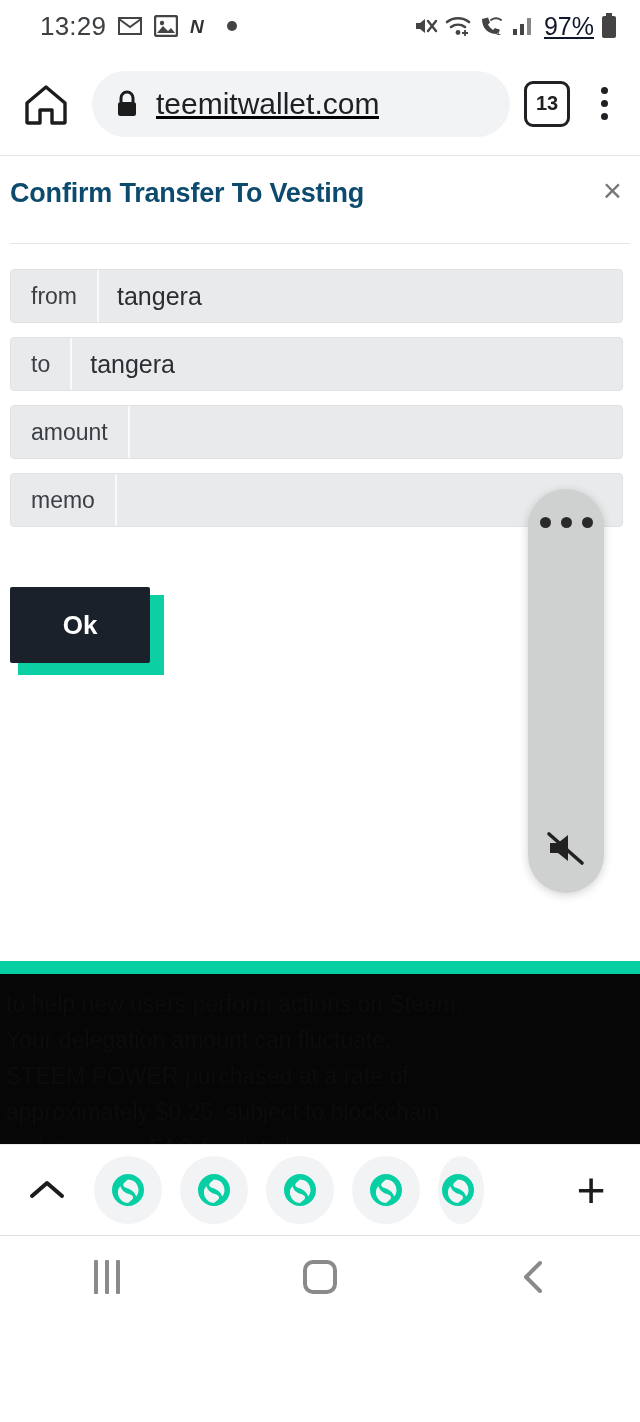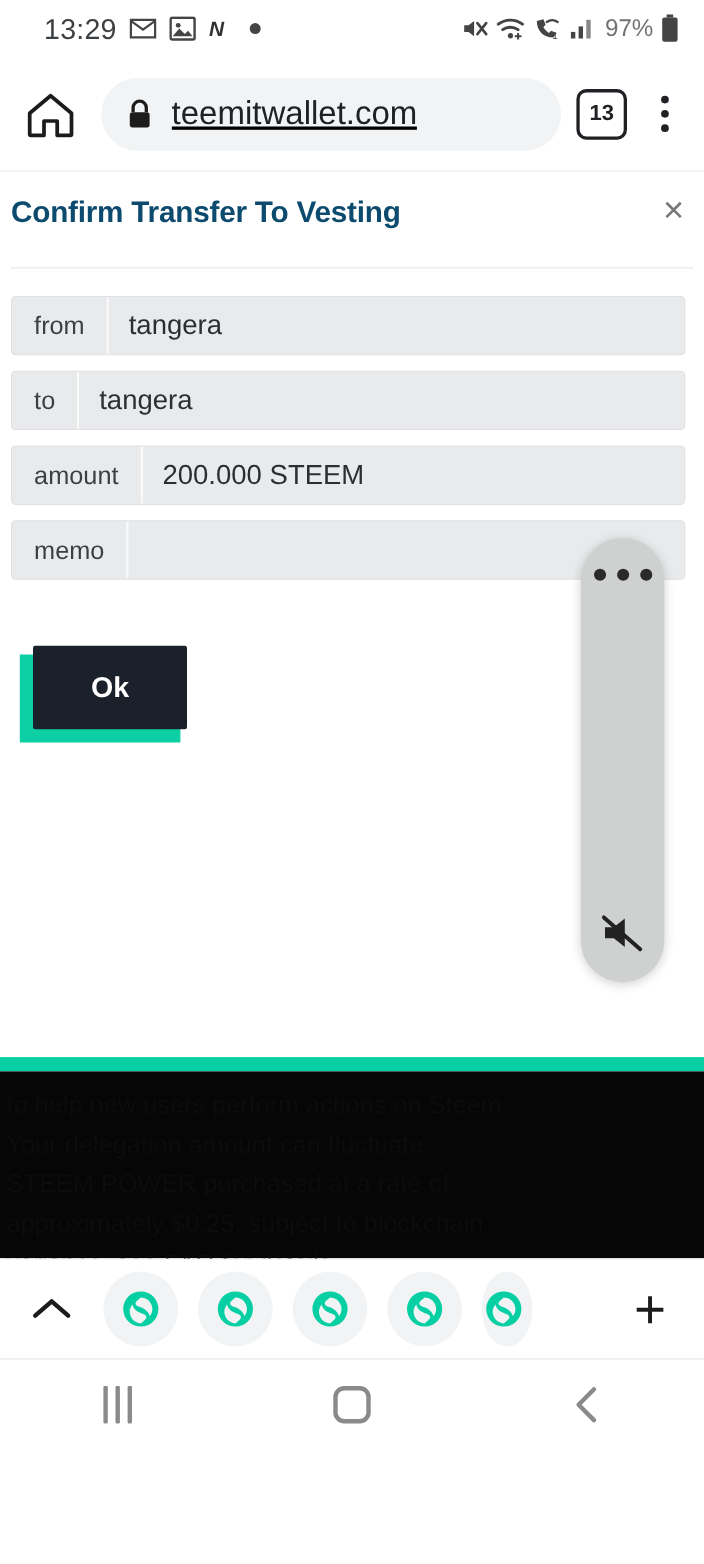--- a/index.html
+++ b/index.html
@@ -15,21 +15,21 @@
   .status-bar{
     height:52px; width:640px;
     display:flex; align-items:center;
     padding:0 22px 0 40px;
     background:#ffffff;
     color:#444;
   }
   .sb-left{ display:flex; align-items:center; gap:11px; flex:1; }
   .sb-clock{ font-size:26px; letter-spacing:.2px; color:#3c4043; font-weight:400; }
   .sb-right{ display:flex; align-items:center; gap:6px; }
-  .sb-batt-text{ font-size:22px; color:#737373; margin-left:3px; }
+  .sb-batt-text{ font-size:25px; color:#0f172a; margin-left:3px;text-decoration:underline; }
   .icn{ display:inline-flex; align-items:center; justify-content:center; }
 
   
   .browser-bar{
     height:104px; width:640px;
     display:flex; align-items:center;
     padding:0 16px;
     background:#fff;
     border-bottom:1px solid #e4e4e4;
   }
@@ -104,21 +104,20 @@
   }
   .ok-btn{
     position:absolute; left:0; top:0;
     width:140px; height:76px;
     background:#1b212a; color:#fff;
     border:none; border-radius:2px;
     font-family:"Liberation Sans", sans-serif;
     font-size:26px; font-weight:700;
     display:flex; align-items:center; justify-content:center;
     cursor:pointer;
-    margin-left:20px;
   }
 
   
   .float-pill{
     position:absolute; left:528px; top:333px;
     width:76px; height:404px;
     background:#cfd1d1;
     border-radius:38px;
     box-shadow:0 2px 10px rgba(0,0,0,.18);
     display:flex; flex-direction:column;
@@ -278,21 +277,20 @@
     <div class="field-row">
       <div class="field-label">from</div>
       <div class="field-value">tangera</div>
     </div>
     <div class="field-row">
       <div class="field-label">to</div>
       <div class="field-value">tangera</div>
     </div>
     <div class="field-row">
       <div class="field-label">amount</div>
-      <div class="field-value">200.000 STEEM</div>
     </div>
     <div class="field-row">
       <div class="field-label">memo</div>
       <div class="field-value"></div>
     </div>
   </div>
 
   <div class="ok-wrap">
     <div class="ok-shadow"></div>
     <button class="ok-btn">Ok</button>

